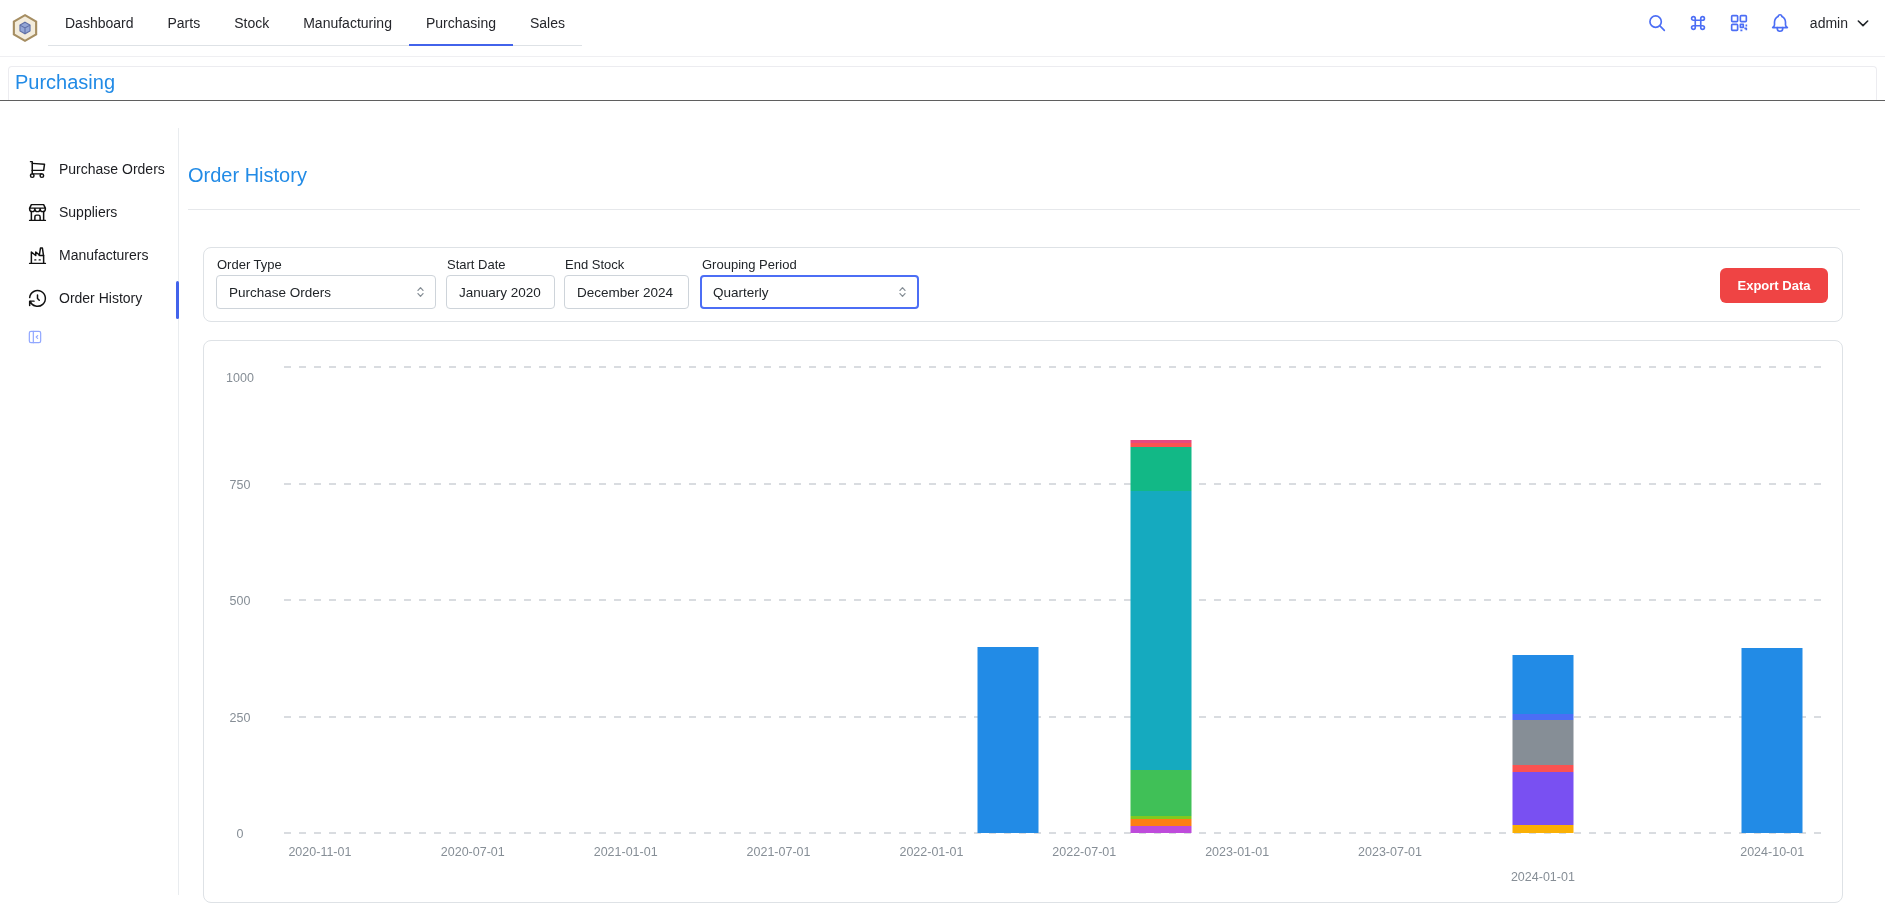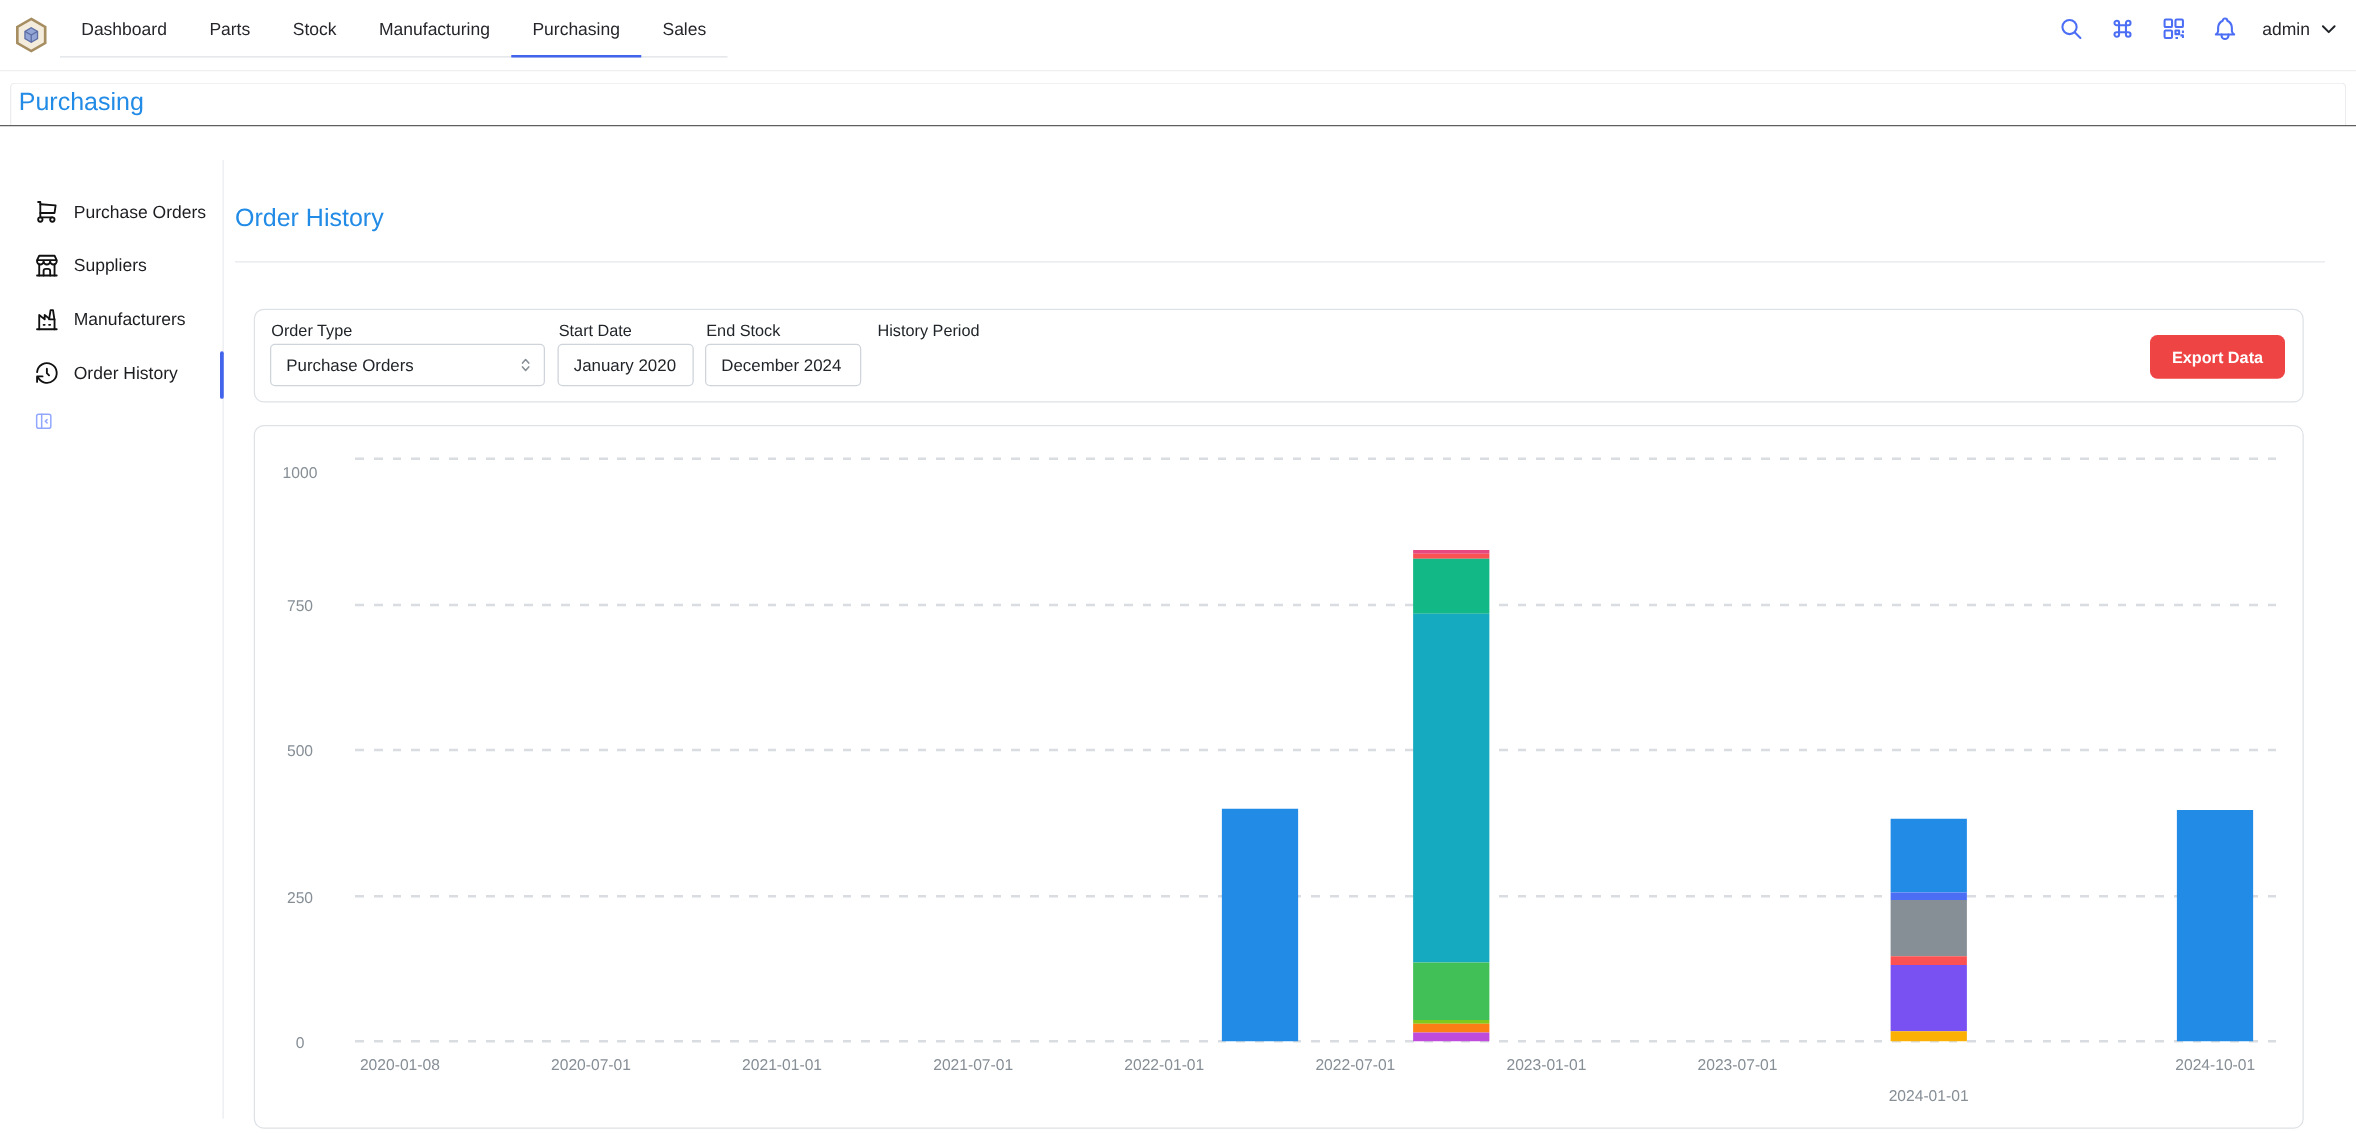--- a/index.html
+++ b/index.html
@@ -202,38 +202,47 @@
   <span class="f-label" style="left:243px">Start Date</span>
   <div class="control plain" style="left:242px; width:109px">
     <span>January 2020</span>
   </div>
 
   <span class="f-label" style="left:361px">End Stock</span>
   <div class="control plain" style="left:360px; width:125px">
     <span>December 2024</span>
   </div>
 
-  <span class="f-label" style="left:498px">History Period</span>
+  <span class="f-label" style="left:498px">Grouping Period</span>
+  <div class="control focused" style="left:496px; width:219px">
+    <span>Quarterly</span>
+    <span class="selector-icon">
+      <svg viewBox="0 0 24 24" fill="none" stroke="currentColor" stroke-width="2" stroke-linecap="round" stroke-linejoin="round">
+          <path d="M8 9.5l4-4.5l4 4.5"></path>
+          <path d="M8 14.5l4 4.5l4-4.5"></path>
+        </svg>
+    </span>
+  </div>
 
   <button class="export-btn">Export Data</button>
 </div>
 
 <div class="chart-card">
   <div class="plot" id="plot">
       <div class="gridline" style="bottom: calc(0% - 1px);"></div>
       <div class="ytick" style="bottom: calc(0% - 8px);">0</div>
       <div class="gridline" style="bottom: calc(25% - 1px);"></div>
       <div class="ytick" style="bottom: calc(25% - 8px);">250</div>
       <div class="gridline" style="bottom: calc(50% - 1px);"></div>
       <div class="ytick" style="bottom: calc(50% - 8px);">500</div>
       <div class="gridline" style="bottom: calc(75% - 1px);"></div>
       <div class="ytick" style="bottom: calc(75% - 8px);">750</div>
       <div class="gridline" style="bottom: calc(100% - 1px);"></div>
       <div class="ytick" style="bottom: calc(100% - 18px);">1000</div>
-      <div class="xtick" style="left: 2.32673%;">2020-01-08</div>
+      <div class="xtick" style="left: 2.32673%;">2020-11-01</div>
       <div class="xtick" style="left: 12.2277%;">2020-07-01</div>
       <div class="xtick" style="left: 22.1287%;">2021-01-01</div>
       <div class="xtick" style="left: 32.0297%;">2021-07-01</div>
       <div class="xtick" style="left: 41.9307%;">2022-01-01</div>
       <div class="xtick" style="left: 51.8317%;">2022-07-01</div>
       <div class="xtick" style="left: 61.7327%;">2023-01-01</div>
       <div class="xtick" style="left: 71.6337%;">2023-07-01</div>
       <div class="xtick" style="left: 81.5347%; margin-top: 25px;">2024-01-01</div>
       <div class="xtick" style="left: 96.3861%;">2024-10-01</div>
       <div class="bar" style="left: 46.8812%; width: 61px; height: 40%;">

